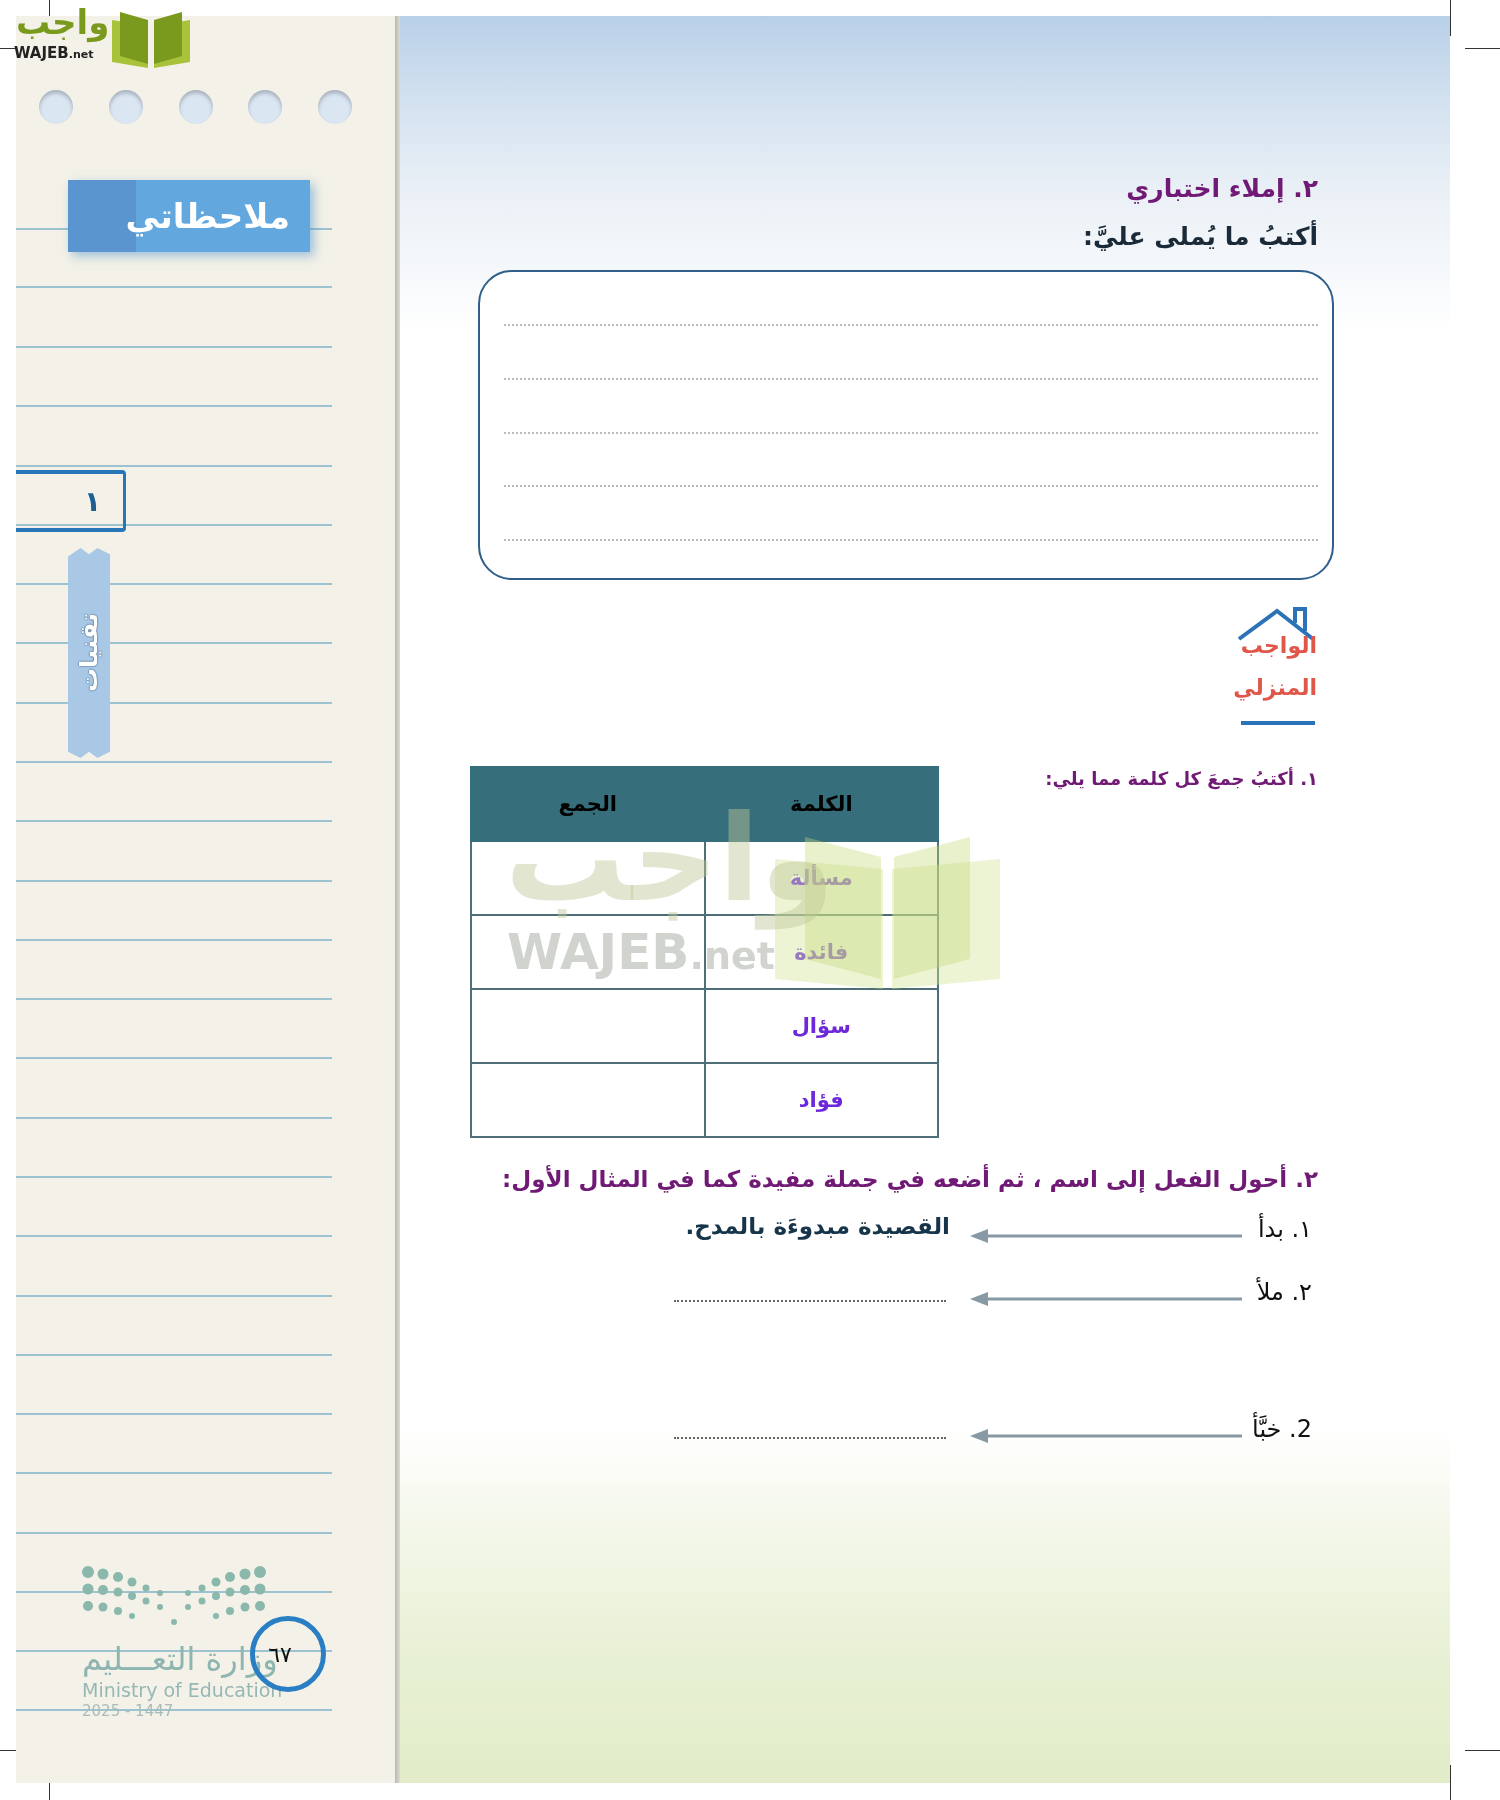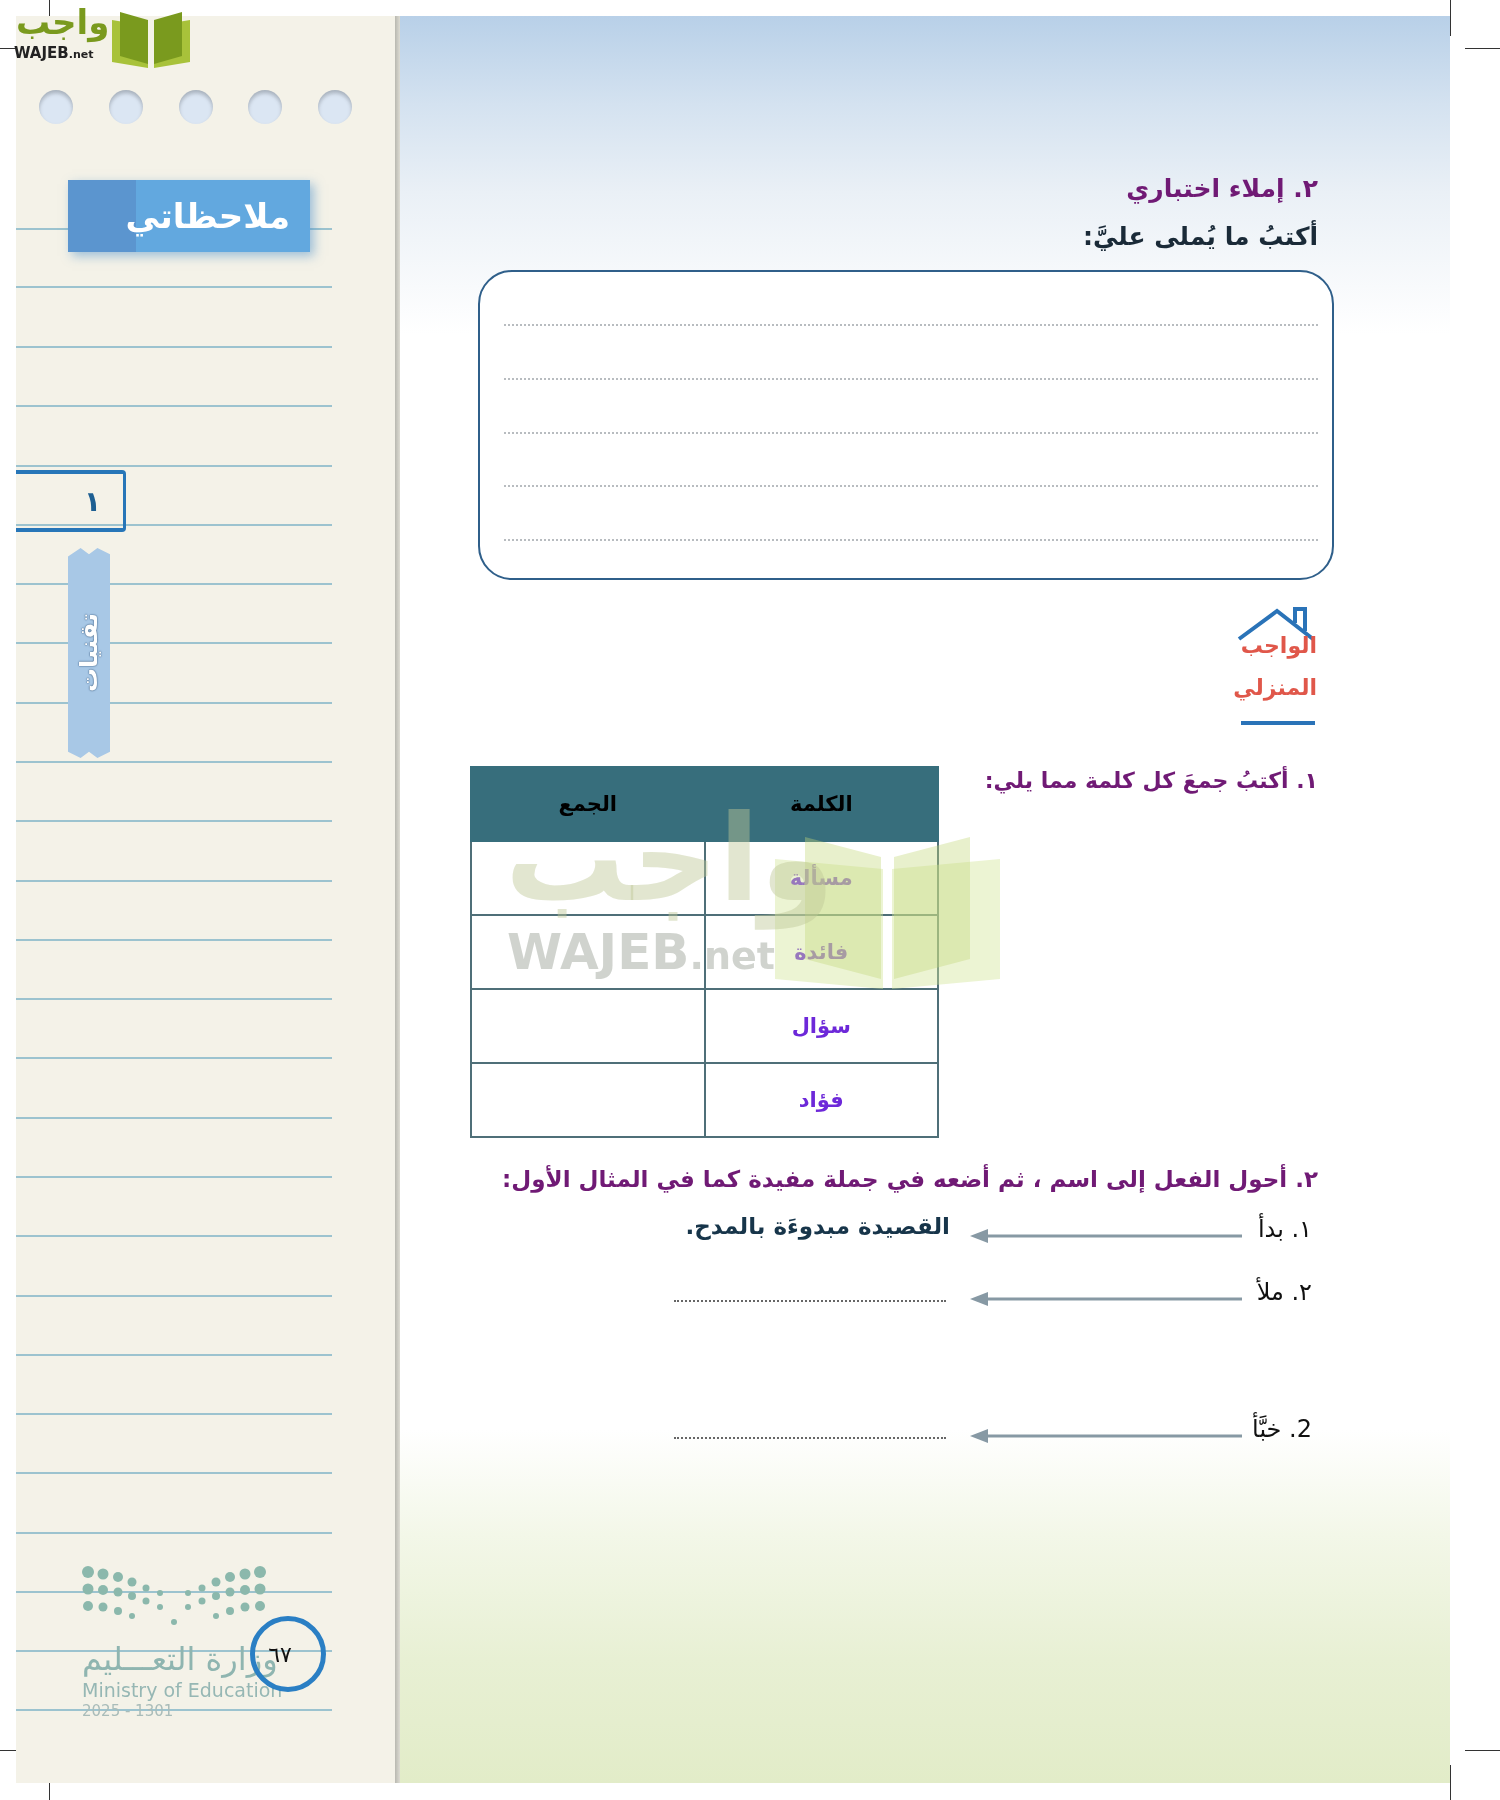--- a/index.html
+++ b/index.html
@@ -244,21 +244,21 @@
       <circle cx="108" cy="31" r="3"></circle>
     <circle cx="180" cy="44" r="5"></circle>
       <circle cx="165" cy="45" r="4.5"></circle>
       <circle cx="150" cy="49" r="4"></circle>
       <circle cx="136" cy="54" r="3"></circle>
       <circle cx="108" cy="45" r="3"></circle>
   </g>
 </svg>
 <div class="ministry-ar">وزارة التعـــليم</div>
 <div class="ministry-en">Ministry of Education</div>
-<div class="ministry-year">2025 - 1301</div>
+<div class="ministry-year">2025 - 1447</div>
 <div class="page-circle">
   <span>٦٧</span>
 </div>
 
 <div class="wajeb-logo">
   <span class="ar">واجب</span>
   <span class="en"><span>WAJEB</span><small>.net</small></span>
   <svg style="position:absolute;left:100px;top:2px;width:86px;height:62px" viewBox="0 0 86 62">
     <path d="M4 14 L4 56 L40 62 L40 20 Z" fill="#a8c23a"></path>
     <path d="M82 14 L82 56 L46 62 L46 20 Z" fill="#a8c23a"></path>
@@ -283,21 +283,21 @@
 <div class="homework-icon">
   <svg style="position:absolute;left:4px;top:0;width:78px;height:36px" viewBox="0 0 78 36">
     <polyline points="2,34 40,6 76,34" fill="none" stroke="#2a73b8" stroke-width="4"></polyline>
     <polyline points="58,18 58,4 68,4 68,26" fill="none" stroke="#2a73b8" stroke-width="4"></polyline>
   </svg>
   <span class="t1">الواجب</span>
   <span class="t2">المنزلي</span>
   <div class="underline"></div>
 </div>
 
-<div class="heading-red rtl" style="right:182px;top:768px;font-size:22px;">١. أكتبُ جمعَ كل كلمة مما يلي:</div>
+<div class="heading-red rtl" style="right:182px;top:768px;font-size:18px;">١. أكتبُ جمعَ كل كلمة مما يلي:</div>
 
 <table class="words-table">
   <thead>
     <tr>
       <th>الكلمة</th>
       <th>الجمع</th>
     </tr>
   </thead>
   <tbody>
     <tr>

